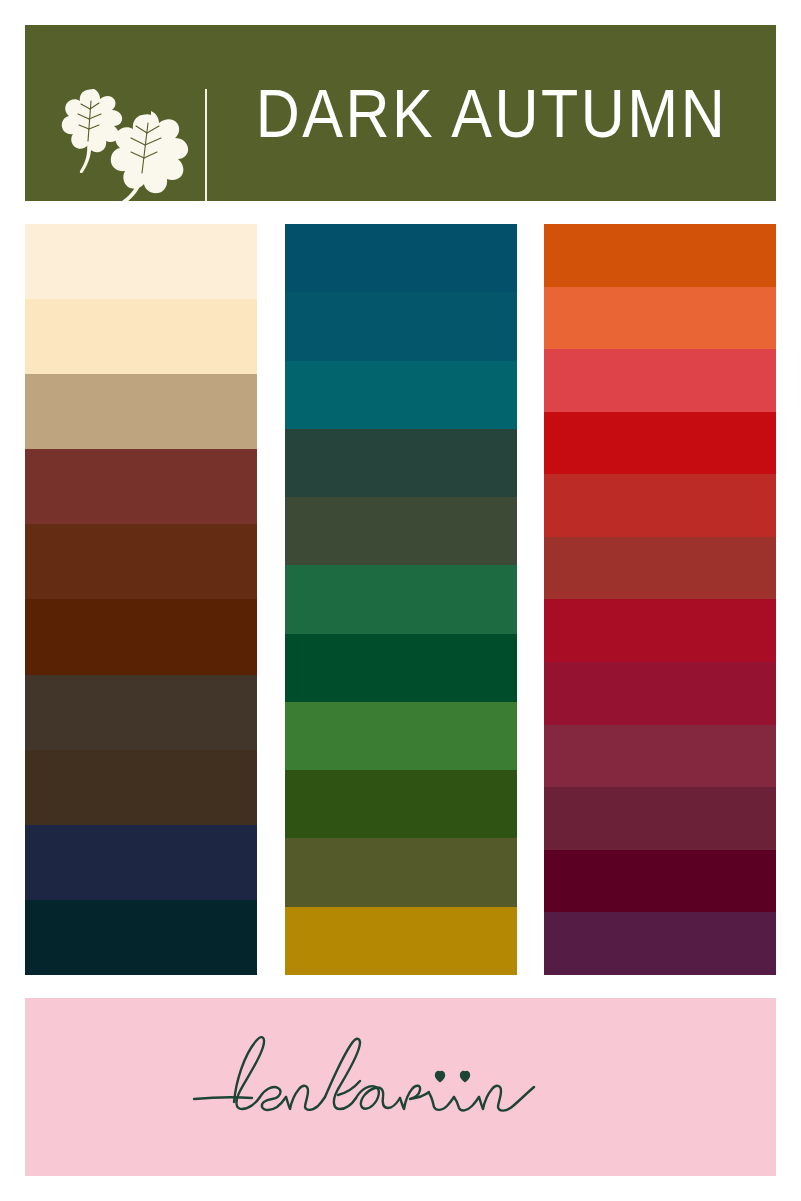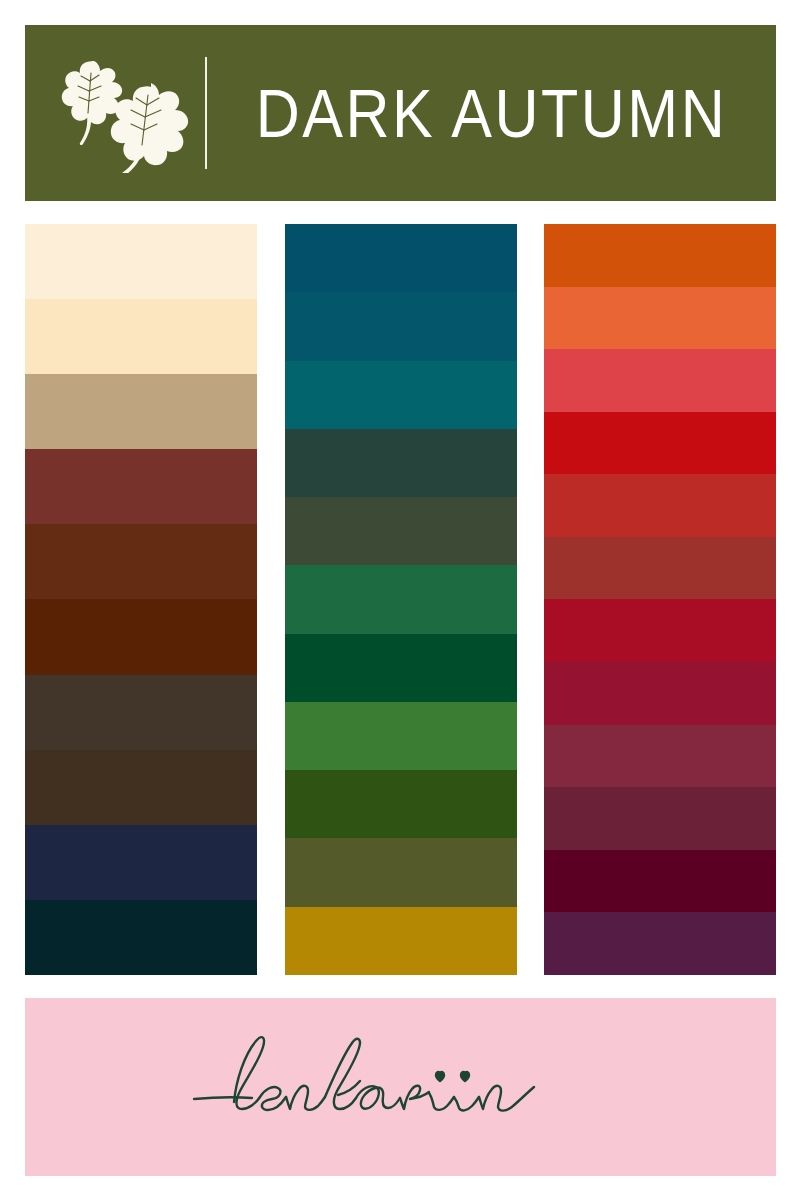--- a/index.html
+++ b/index.html
@@ -22,21 +22,21 @@
 
   
   #header-banner {
     position: absolute;
     left: 25px;
     top: 25px;
     width: 751px;
     height: 176px;
     background: #55602b;
     display: flex;
-    align-items: center;
+    align-items: flex-end;
   }
 
   #header-logo {
     width: 150px;
     height: 120px;
     margin-left: 22px;
     flex: 0 0 auto;
     display: flex;
     align-items: center;
     justify-content: center;

